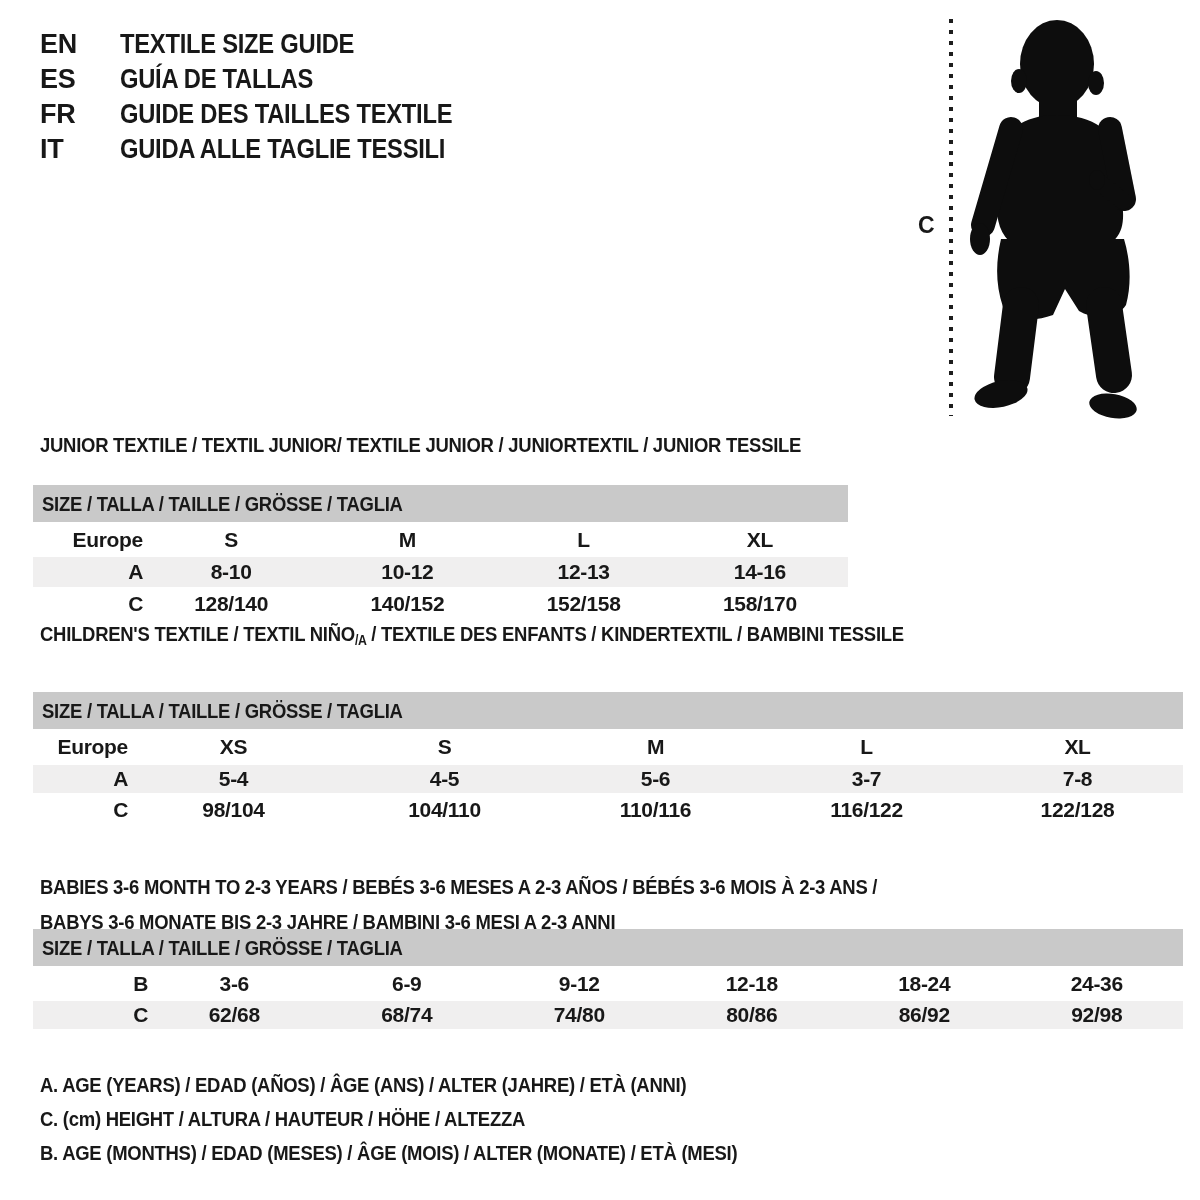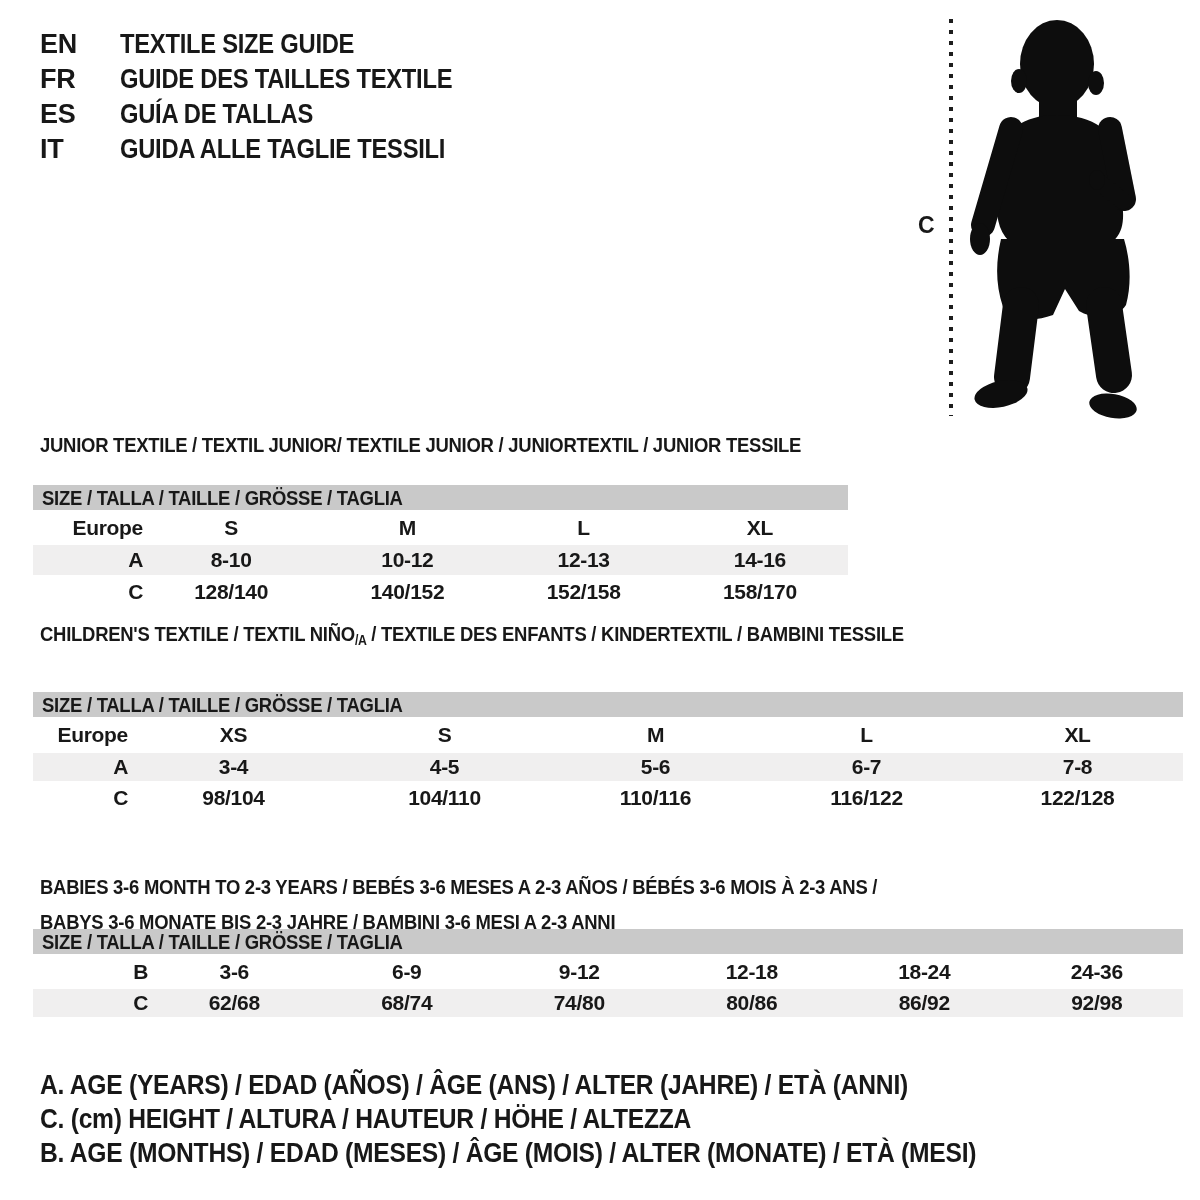--- a/index.html
+++ b/index.html
@@ -37,57 +37,57 @@
   .two-line { line-height:35px;margin-top:24px; }
   .tsub {
     font-size:14px;
     vertical-align:-4px;
     letter-spacing:-0.5px;
   }
 
   
   .size-table { position:absolute; font-size:21px; }
   .thead {
-    height:25px;
+    height:37px;
     background:#c9c9c9;
     display:flex;
     align-items:center;
     padding-left:9px;
   }
   .trow { display:flex; align-items:center; }
   .trow.shaded { background:#f0efef; }
   .cell { flex:1; text-align:center; }
   .cell.rlabel {
     flex:0 0 var(--labelw);
     text-align:right;
     padding-left:9px;
   }
   .t-junior   { --labelw:110px; }
   .t-children { --labelw:95px; }
   .t-babies   { --labelw:115px; }
 
   
-  .legend { left:40px; top:1068px; font-size:28px; }
+  .legend { left:40px; top:1068px; font-size:21px; }
   .legend-line { line-height:34px; }
 </style>
 </head>
 <body>
 
 <div class="abs lang-list">
   <div class="lang-row">
     <span class="lang-code">EN</span>
     <span class="squeeze">TEXTILE SIZE GUIDE</span>
   </div>
   <div class="lang-row">
+    <span class="lang-code">ES</span>
+    <span class="squeeze">GUÍA DE TALLAS</span>
+  </div>
+  <div class="lang-row">
     <span class="lang-code">FR</span>
     <span class="squeeze">GUIDE DES TAILLES TEXTILE</span>
-  </div>
-  <div class="lang-row">
-    <span class="lang-code">ES</span>
-    <span class="squeeze">GUÍA DE TALLAS</span>
   </div>
   <div class="lang-row">
     <span class="lang-code">IT</span>
     <span class="squeeze">GUIDA ALLE TAGLIE TESSILI</span>
   </div>
 </div>
 
 <span class="abs measure-label">C</span>
 
 <svg class="abs figure-svg" width="230" height="405" viewBox="0 0 230 405">
@@ -155,24 +155,24 @@
   <div class="trow" style="height:36px;">
     <div class="cell rlabel">Europe</div>
     <div class="cell">XS</div>
     <div class="cell">S</div>
     <div class="cell">M</div>
     <div class="cell">L</div>
     <div class="cell">XL</div>
   </div>
   <div class="trow shaded" style="height:28px;">
     <div class="cell rlabel">A</div>
-    <div class="cell">3-4</div>
+    <div class="cell">5-4</div>
     <div class="cell">4-5</div>
     <div class="cell">5-6</div>
-    <div class="cell">6-7</div>
+    <div class="cell">3-7</div>
     <div class="cell">7-8</div>
   </div>
   <div class="trow" style="height:34px;">
     <div class="cell rlabel">C</div>
     <div class="cell">98/104</div>
     <div class="cell">104/110</div>
     <div class="cell">110/116</div>
     <div class="cell">116/122</div>
     <div class="cell">122/128</div>
   </div>

